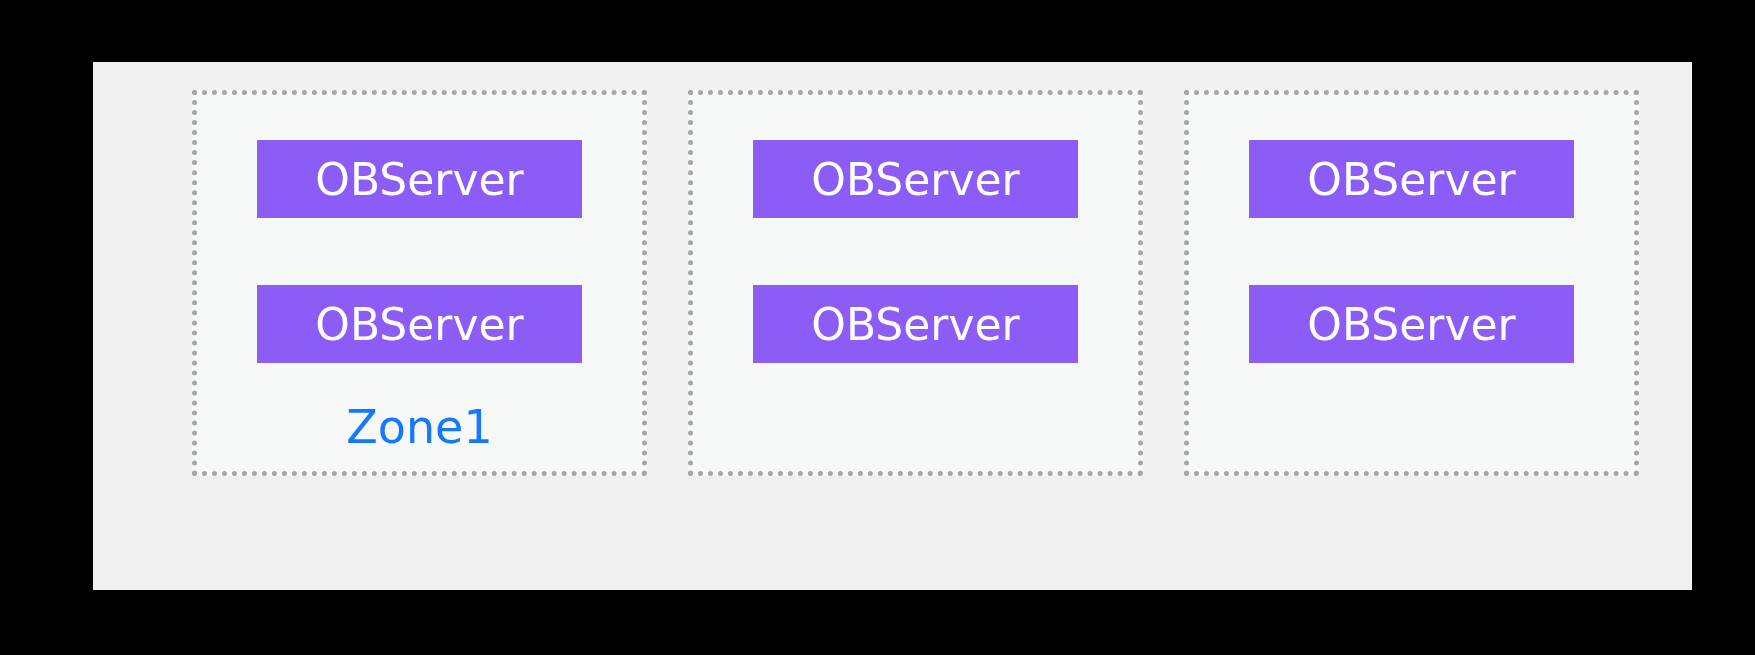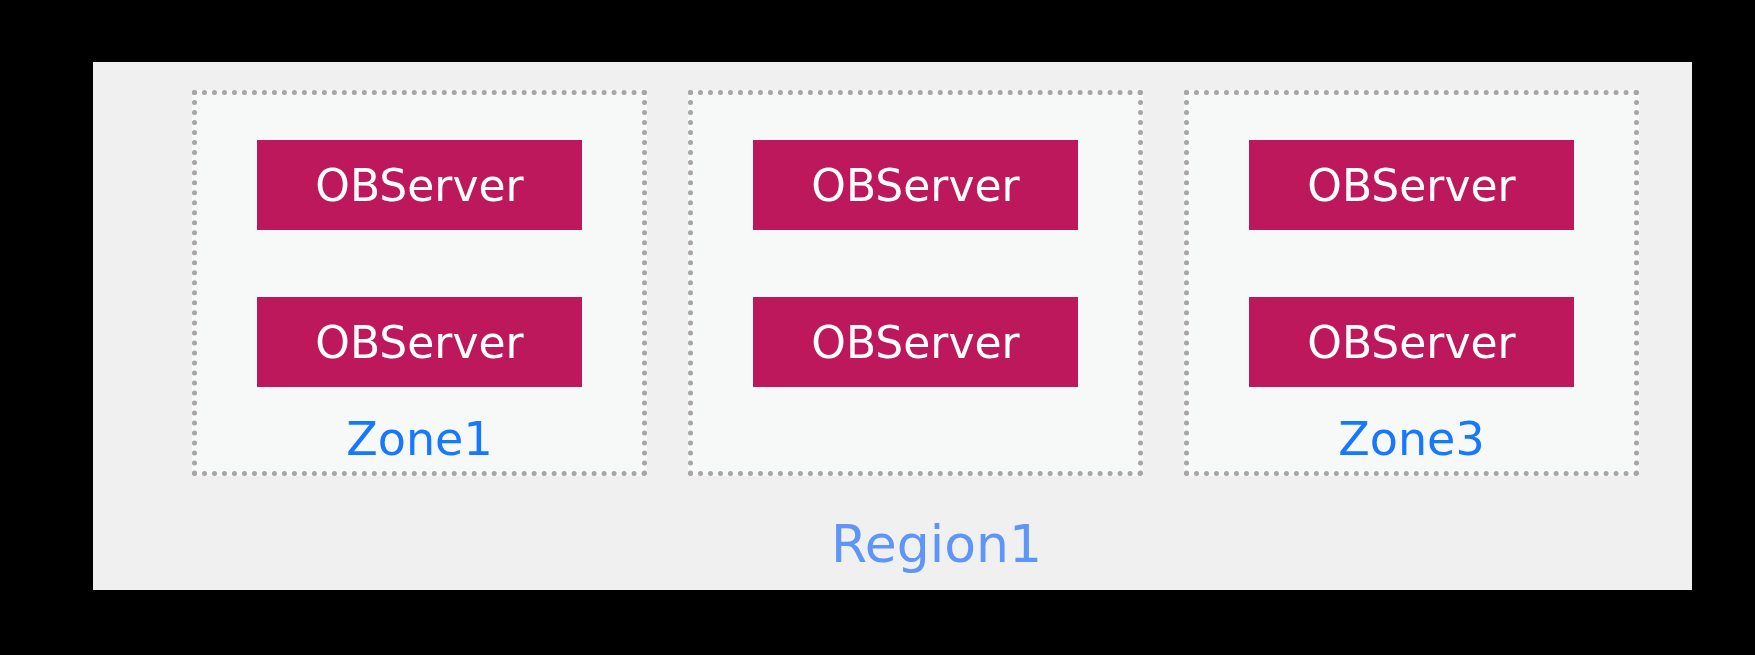--- a/index.html
+++ b/index.html
@@ -25,22 +25,22 @@
   .zone{
     box-sizing:border-box;
     width:455px;height:386px;
     background:#f7f8f8;
     border:5px dotted #a8a5a5;
     display:flex;
     flex-direction:column;
     align-items:center;
   }
   .server{
-    width:325px;height:90px;
-    background:#be185d;
+    width:325px;height:78px;
+    background:#8b5cf6;
     color:#ffffff;
     font-size:44px;
     display:flex;
     align-items:center;
     justify-content:center;
     flex:0 0 auto;
   }
   .server.first{margin-top:45px;}
   .server.second{margin-top:67px;}
   .zone-label{
@@ -81,20 +81,18 @@
       </div>
 
       <div class="zone">
         <div class="server first">OBServer</div>
         <div class="server second">OBServer</div>
       </div>
 
       <div class="zone">
         <div class="server first">OBServer</div>
         <div class="server second">OBServer</div>
-        <div class="zone-label">Zone3</div>
       </div>
 
     </div>
 
-    <div class="region-label">Region1</div>
   </div>
 </div>
 
 </body></html>

